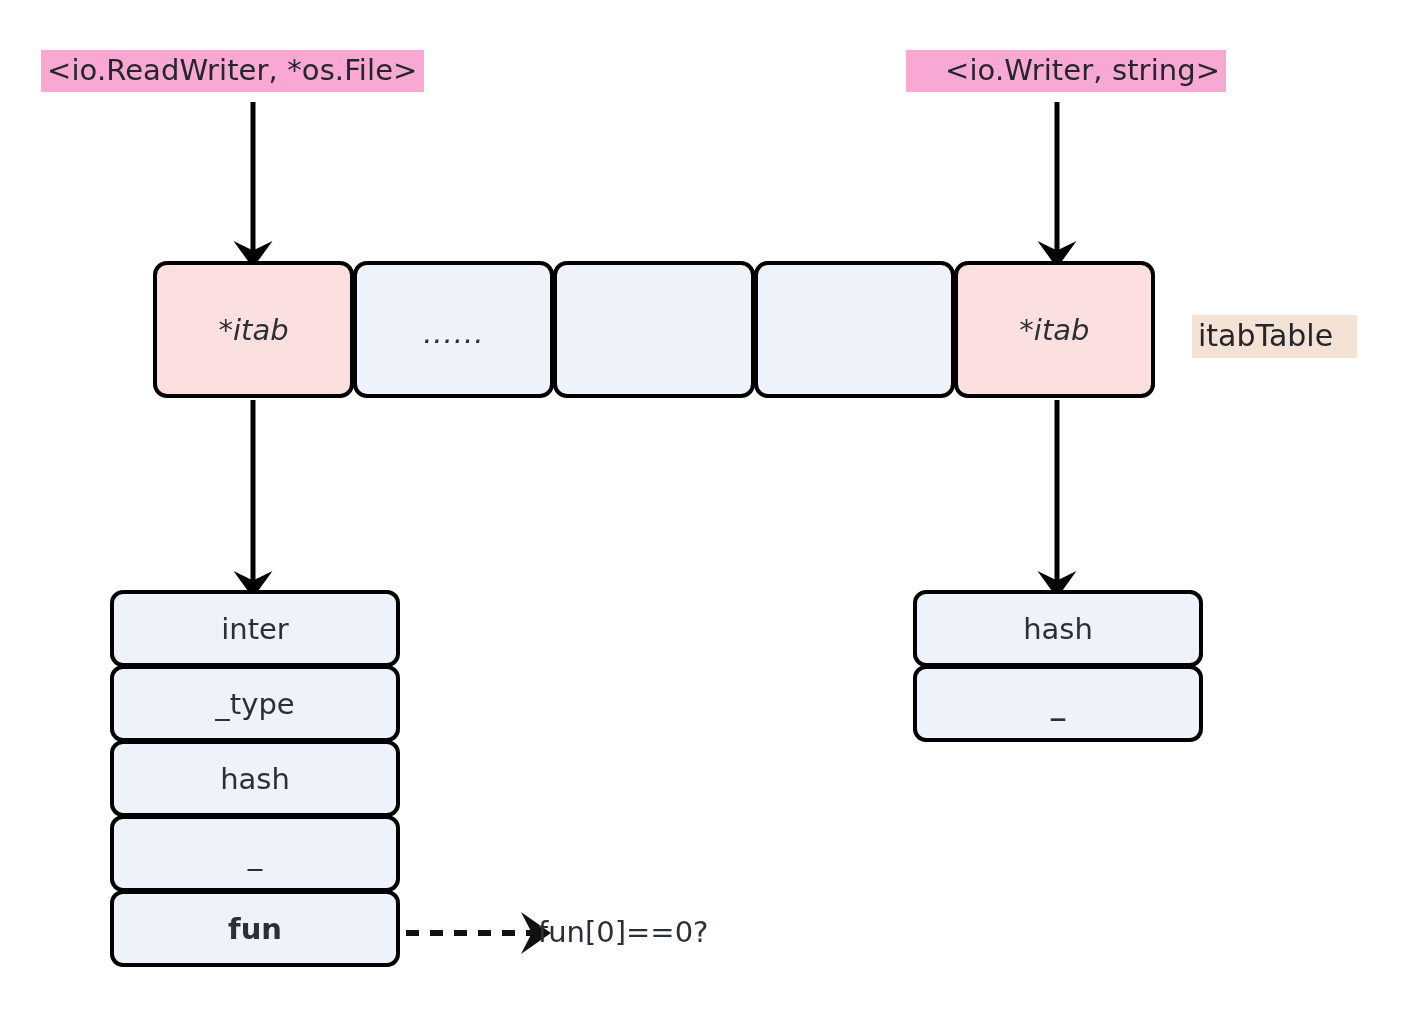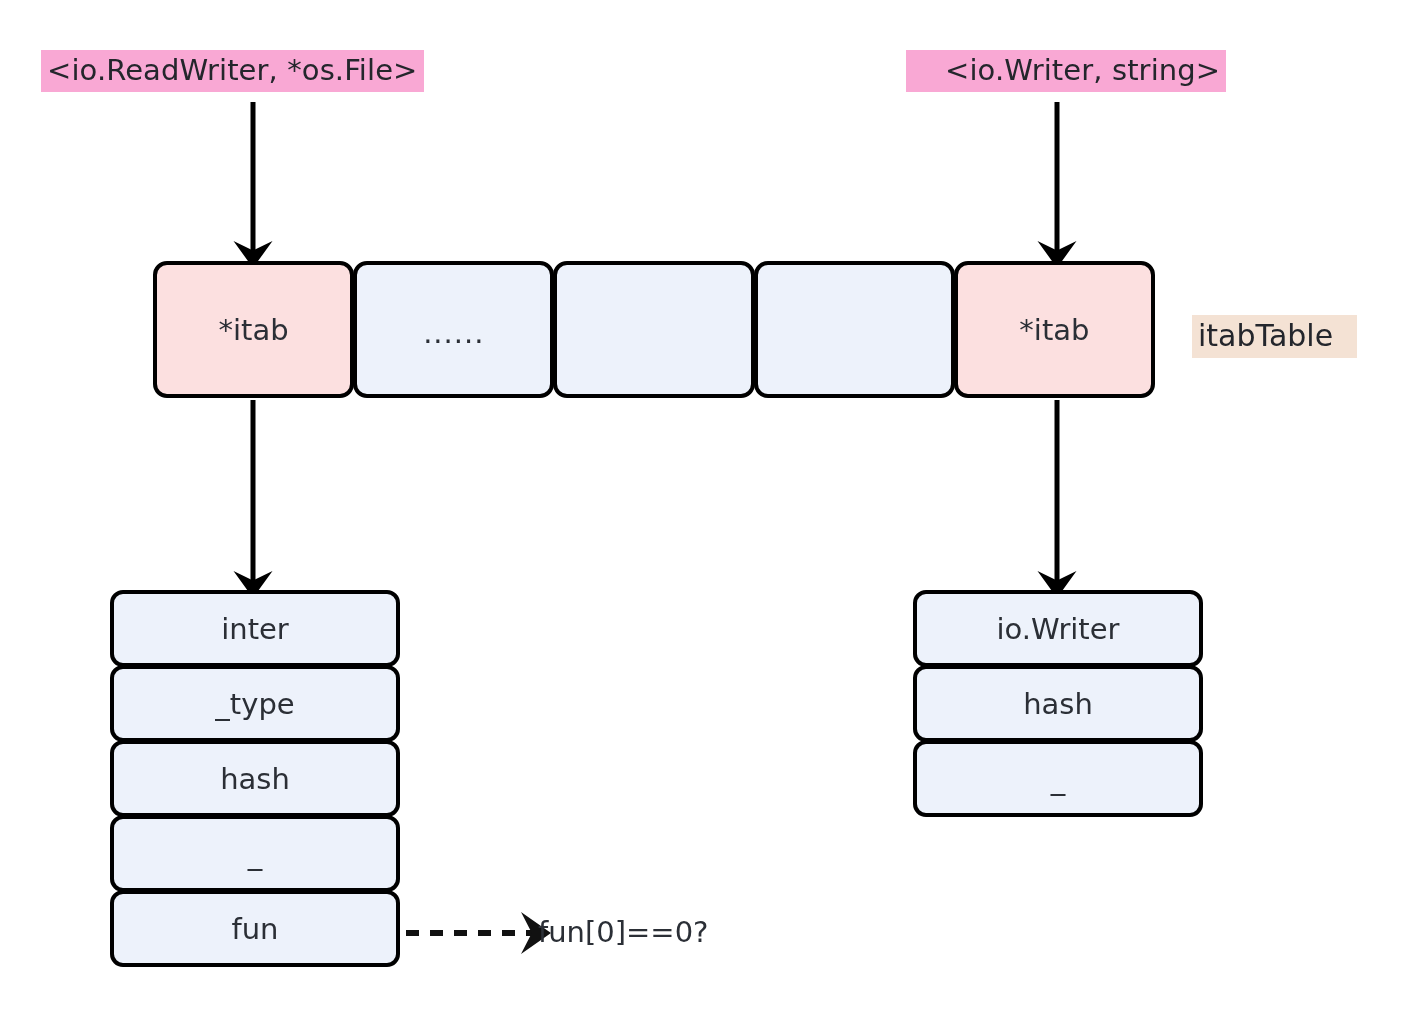--- a/index.html
+++ b/index.html
@@ -35,20 +35,21 @@
   .arrow-svg { position: absolute; overflow: visible; }
 
   
   #itab-row {
     position: absolute;
     left: 153px;
     top: 261px;
     width: 1002px;
     height: 137px;
     display: flex;
+    font-style: italic;
   }
   .itab-cell {
     flex: 1 1 0;
     border: 4px solid #000000;
     border-radius: 14px;
     background: #edf2fb;
     display: flex;
     align-items: center;
     justify-content: center;
     font-size: 29px;
@@ -92,21 +93,21 @@
     border: 4px solid #000000;
     border-radius: 13px;
     background: #edf2fb;
     display: flex;
     align-items: center;
     justify-content: center;
     font-size: 29px;
     color: #2b2f36;
     margin-bottom: -2px;
   }
-  .struct-field:last-child { margin-bottom: 0; }
+  .struct-field:last-child { margin-bottom: 0; font-weight: bold; }
 
   
   #fun-check {
     position: absolute;
     left: 538px;
     top: 915px;
     font-size: 29px;
     white-space: nowrap;
     color: #2b2f36;
   }
@@ -172,23 +173,20 @@
   <div class="struct-field">
     <span>_</span>
   </div>
   <div class="struct-field">
     <span>fun</span>
   </div>
 </div>
 
 <div class="struct-stack" id="struct-right">
   <div class="struct-field">
-    <span>io.Writer</span>
-  </div>
-  <div class="struct-field">
     <span>hash</span>
   </div>
   <div class="struct-field">
     <span>_</span>
   </div>
 </div>
 
 <div id="fun-check">fun[0]==0?</div>
 
 </body></html>

